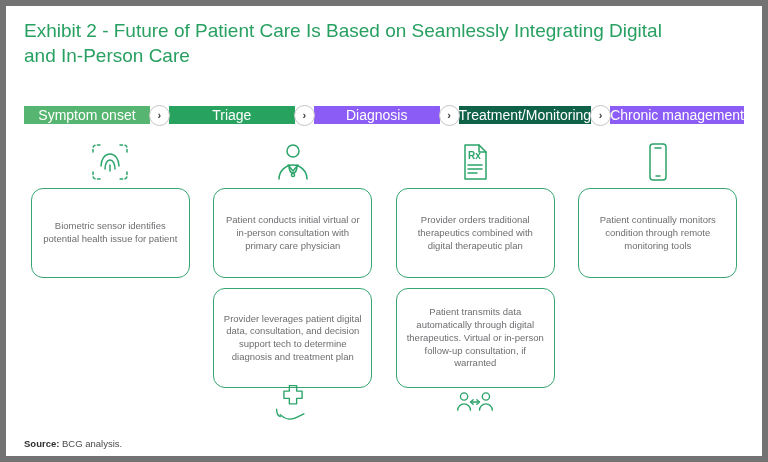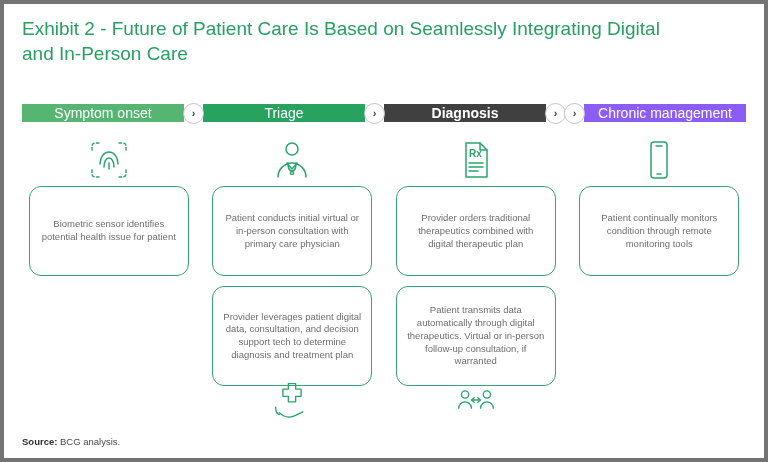--- a/index.html
+++ b/index.html
@@ -1,20 +1,20 @@
 <!DOCTYPE html>
 <html><head>
 <meta charset="utf-8">
 <style>
   html,body{margin:0;padding:0;background:#fff;}
   .canvas{
     position:relative;
     width:768px;height:462px;
     background:#ffffff;
-    border:4px solid #737373;
+    border:6px solid #737373;
     box-sizing:border-box;
     font-family:"Liberation Sans", sans-serif;
     overflow:hidden;
   }
   .title{
     margin:12px 18px 0;
     max-width:650px;
     font-size:19px;
     line-height:1.32;
     font-weight:400;
@@ -25,21 +25,21 @@
     display:flex;align-items:center;
     margin:38px 18px 0;height:18px;
   }
   .seg{
     flex:1;height:18px;
     display:flex;align-items:center;justify-content:center;
     color:#ffffff;font-size:14px;white-space:nowrap;
   }
   .seg1{background:#56b570;}
   .seg2{background:#27a25f;}
-  .seg3{background:#404040;font-weight:bold;}
+  .seg3{background:#8b5cf6;}
   .seg4{background:#0f6148;}
   .seg5{background:#8b5cf6;}
   .sep{
     flex:0 0 auto;width:19px;height:19px;border-radius:50%;
     background:#fff;border:1px solid #c4c4c4;
     display:flex;align-items:center;justify-content:center;
     margin:0 -1px;z-index:1;
     font-size:11px;font-weight:bold;color:#3c3c3c;line-height:1;
   }
   
@@ -78,20 +78,23 @@
     </div>
     <div class="sep">›</div>
     <div class="seg seg2">
       <span>Triage</span>
     </div>
     <div class="sep">›</div>
     <div class="seg seg3">
       <span>Diagnosis</span>
     </div>
     <div class="sep">›</div>
+    <div class="seg seg4">
+      <span>Treatment/Monitoring</span>
+    </div>
     <div class="sep">›</div>
     <div class="seg seg5">
       <span>Chronic management</span>
     </div>
   </div>
 
   <div class="columns">
 
     <div class="col">
       <div class="icon-slot">

